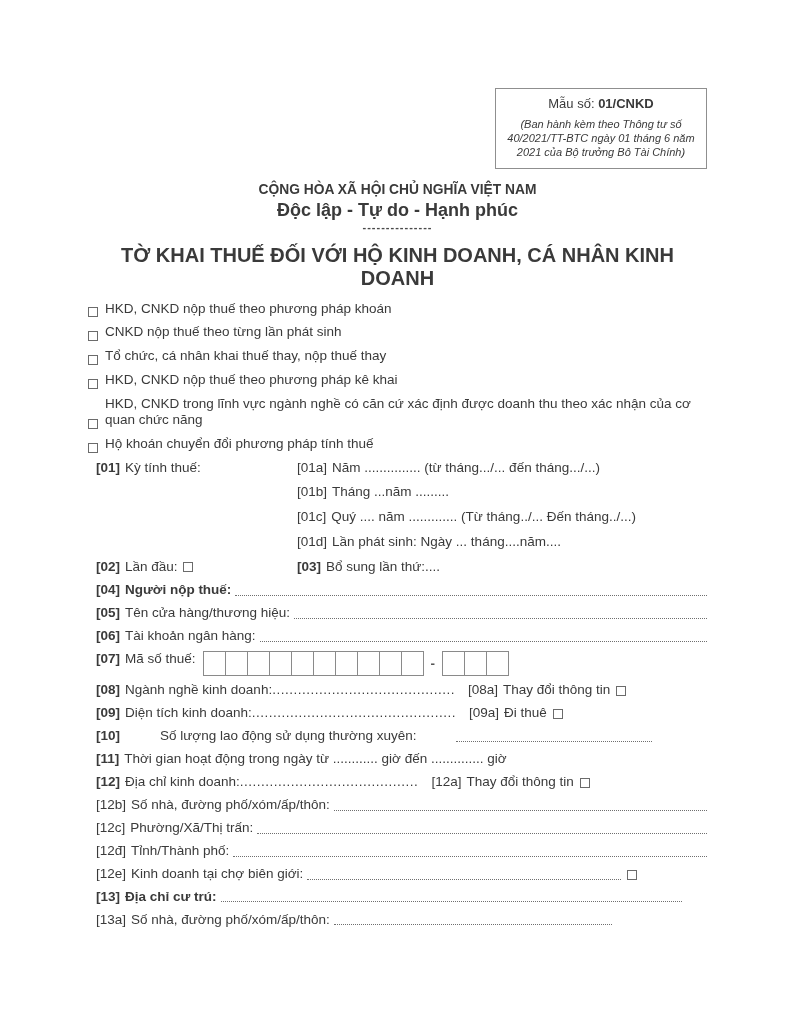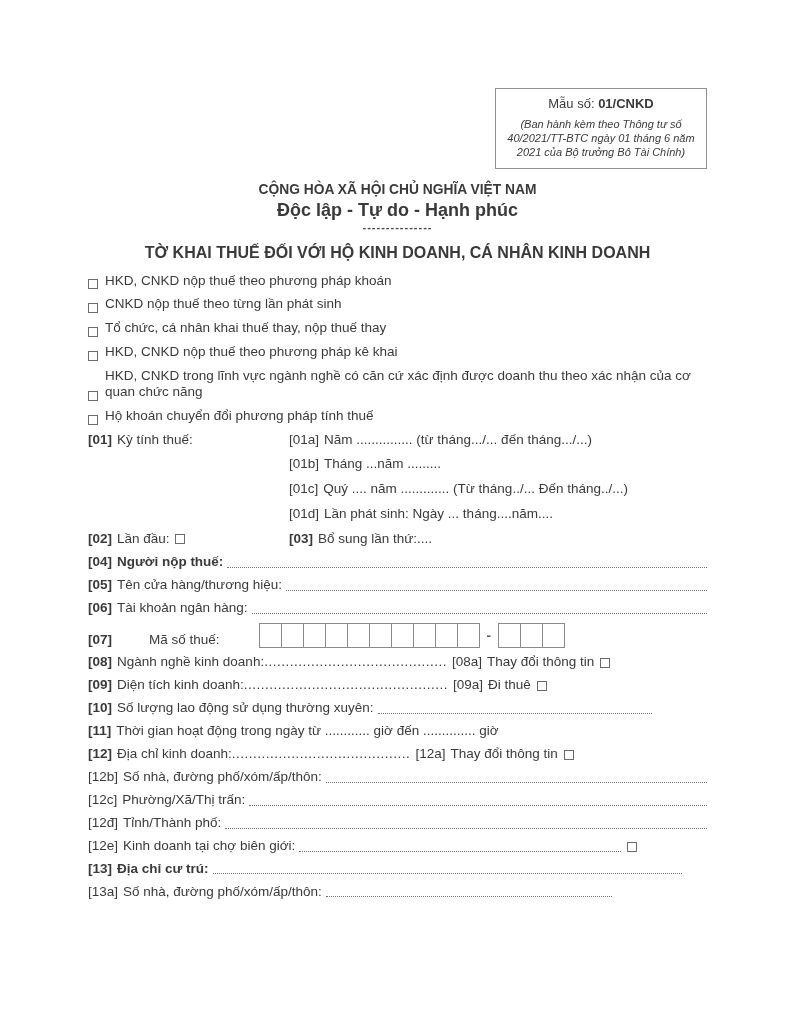--- a/index.html
+++ b/index.html
@@ -11,30 +11,30 @@
   .stamp-line1{font-size:13px;margin-bottom:7px;}
   .stamp-line1 .bold{font-weight:bold;}
   .stamp-note{font-style:italic;font-size:11px;line-height:1.26;}
 
   
   .nat{text-align:center;margin-top:13px;}
   .nat-country{font-weight:bold;font-size:13.8px;}
   .nat-motto{font-weight:bold;font-size:18px;margin-top:3px;}
   .nat-divider{font-weight:bold;font-size:11px;letter-spacing:1px;margin-top:0;color:#4a4a4a;}
 
-  .form-title{text-align:center;font-weight:bold;font-size:16px;margin:11px 0 11px;}
+  .form-title{text-align:center;font-weight:bold;font-size:20px;margin:11px 0 11px;}
 
   
   .opts{margin-top:2px;}
   .opt{display:flex;align-items:flex-end;margin-bottom:7px;line-height:1.24;}
   .cb{flex:0 0 auto;width:8px;height:8px;border:1px solid #6b6b6b;display:inline-block;background:#fff;}
   .opt .cb{margin-right:7px;margin-top:3px;}
 
   
-  .num{font-weight:bold;margin-right:5px;white-space:pre;}
+  .num{font-weight:bold;margin-right:5px;white-space:pre;margin-left:8px;}
   .num.rg{font-weight:normal;}
   .lbl{white-space:pre;}
   .lbl.b{font-weight:bold;}
   .row{display:flex;align-items:flex-end;margin-bottom:6.5px;line-height:1.22;white-space:nowrap;}
   .lead{flex:1 1 auto;border-bottom:1.6px dotted #6f6f6f;margin-left:4px;margin-bottom:3px;min-width:12px;}
   .dots{white-space:pre;letter-spacing:0.5px;}
   .sfx{margin-left:5px;white-space:pre;}
   .row .cb{margin-left:6px;margin-bottom:3px;}
 
   
@@ -46,25 +46,25 @@
   .row0203{display:flex;margin-bottom:7px;align-items:flex-start;line-height:1.24;}
   .row0203 .left{flex:0 0 201px;display:flex;align-items:center;}
   .row0203 .left .cb{margin-left:5px;}
 
   
   .mst{display:flex;align-items:center;margin-left:7px;margin-bottom:0;}
   .mst-group{display:flex;}
   .mst-group .mst-cell{width:23px;height:25px;border:1px solid #8a8a8a;box-sizing:border-box;margin-left:-1px;background:#fff;}
   .mst-group .mst-cell:first-child{margin-left:0;}
   .mst-dash{margin:0 7px;font-weight:bold;color:#555;}
-  .row.mstrow{align-items:flex-end;margin-bottom:6px;margin-top:2px;gap:32px;}
+  .row.mstrow{align-items:flex-start;margin-bottom:6px;margin-top:2px;}
 
   
   .pr25{padding-right:25px;}
-  .pr55{padding-right:55px;}
+  .pr55{padding-right:55px;gap:35px;}
   .pr70{padding-right:70px;}
   .pr95{padding-right:95px;}
 </style>
 </head>
 <body>
 
 <div class="page">
 
   <div class="stamp">
     <div class="stamp-line1"><span>Mẫu số:</span> <span class="bold">01/CNKD</span></div>

